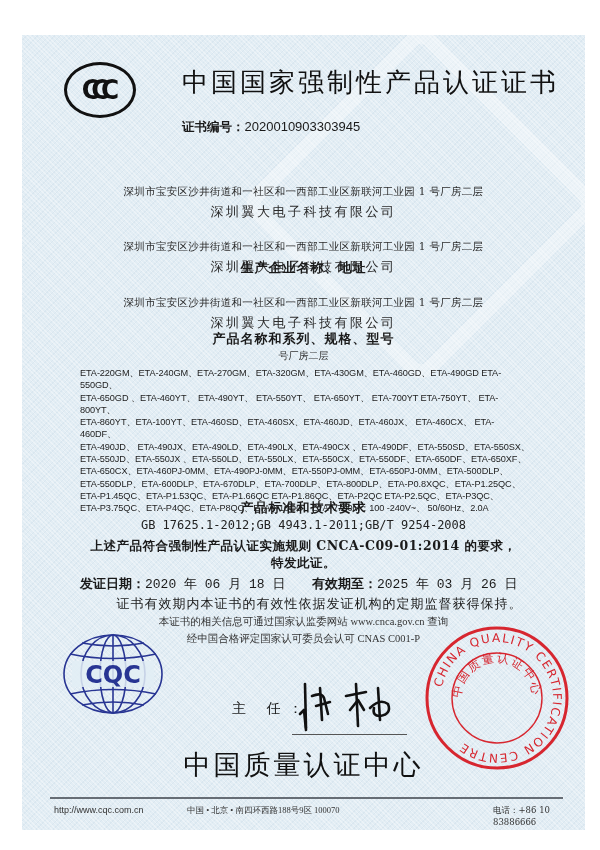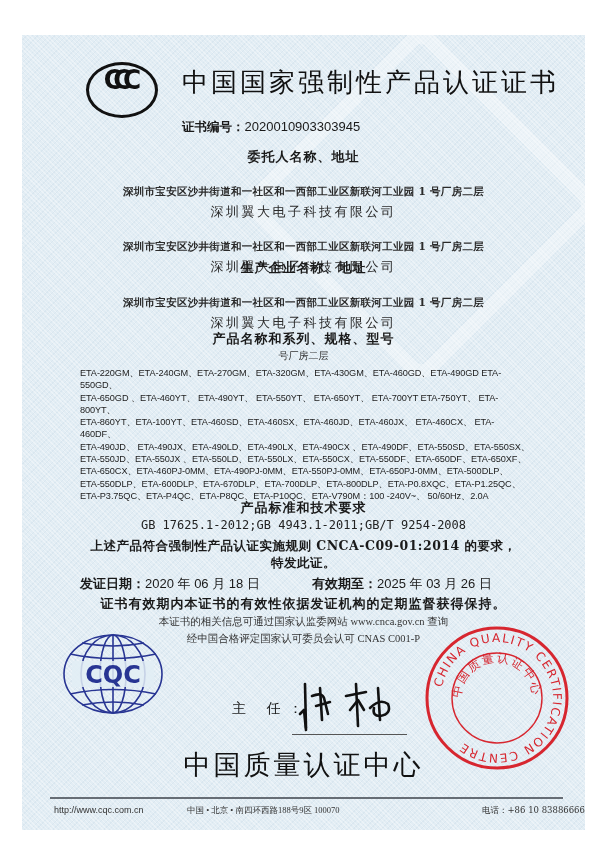--- a/index.html
+++ b/index.html
@@ -15,94 +15,94 @@
       repeating-linear-gradient(-45deg, rgba(190,210,225,0.25) 0px, rgba(190,210,225,0.25) 1px, transparent 1px, transparent 4px);
     overflow: hidden;
   }
   .watermark {
     position: absolute; left: 270px; top: 40px; width: 230px; height: 230px;
     border: 14px solid rgba(255,255,255,0.35); border-radius: 20px; transform: rotate(45deg);
   }
   .abs { position: absolute; }
   .center { left: 0; width: 563px; text-align: center; }
   .ccc-logo {
-    left: 64px; top: 27px; width: 66px; height: 50px;
+    left: 42px; top: 27px; width: 66px; height: 50px;
     border: 3px solid #111; border-radius: 50%;
-    display: flex; justify-content: center;
+    display: flex; align-items: center; justify-content: center;
   }
   .ccc-logo span {
     font-family: "DejaVu Sans", sans-serif; font-weight: bold; font-size: 26px; letter-spacing: -9px;
     color: #111; transform: scaleX(0.95); margin-left: -8px;
   }
   .title {
     left: 160px; top: 30px; font-family: "DejaVu Sans", sans-serif; font-size: 26px; letter-spacing: 3px; color: #111;
   }
   .certno { left: 160px; top: 84px; font-size: 12.5px; font-weight: bold; }
   .certno .num { font-family: "Liberation Sans", sans-serif; font-weight: normal; font-size: 13px; }
   .h { font-weight: bold; font-size: 13px; letter-spacing: 1px; }
   .co { font-size: 13px; letter-spacing: 2.5px; color: #2a2a2a; margin-top: 36px; }
-  .addr { font-size: 10.5px; color: #2a2a2a; letter-spacing: 0.3px; font-weight: bold; }
+  .addr { font-size: 10.5px; color: #2a2a2a; letter-spacing: 0.3px; }
   .small { font-size: 10px; color: #333; }
   .models {
     left: 58px; top: 332px; width: 450px; font-family: "Liberation Sans", sans-serif;
     font-size: 9.2px; line-height: 12.3px; color: #222; letter-spacing: -0.1px;
   }
   .std { font-family: "DejaVu Sans Mono", monospace; font-size: 12px; color: #222; }
   .conform { font-size: 12.5px; font-weight: bold; letter-spacing: 0.5px; }
   .dates { font-size: 13px; font-weight: bold; }
-  .dates .v { font-family: Liberation Sans, sans-serif; font-weight: normal; }
-  .validity { font-size: 13px; font-weight: bold; letter-spacing: 1px; }
+  .dates .v { font-family: Liberation Mono, monospace; font-weight: normal; }
+  .validity { font-size: 13px; font-weight: normal; letter-spacing: 1px; margin-left: 16px; }
   .info { font-size: 10.5px; color: #333; font-family: Liberation Serif, serif; }
   .cqc-logo { left: 40px; top: 598px; width: 102px; height: 82px; }
   .director { left: 210px; top: 655px; font-family: "DejaVu Sans", sans-serif; font-size: 14px; letter-spacing: 8px; margin-top: 10px; }
   .sig-line { left: 270px; top: 699px; width: 115px; height: 1px; background: #555; }
   .signature { left: 272px; top: 645px; width: 110px; height: 52px; }
   .seal { left: 400px; top: 588px; width: 150px; height: 150px; }
   .org-name { left: 0; width: 563px; top: 712px; text-align: center; font-family: "DejaVu Sans", sans-serif; font-size: 27px; letter-spacing: 3px; color: #111; }
   .footer-line { left: 28px; top: 762px; width: 513px; height: 2px; background: #666d75; }
   .footer { top: 770px; font-size: 8.5px; color: #333; }
   .f-url { left: 32px; font-family: "Liberation Sans", sans-serif; font-size: 9px; }
   .f-addr { left: 165px; font-family: Liberation Serif, serif; }
-  .f-tel { left: 412px; font-family: "DejaVu Serif", serif; padding-left: 48px; }
+  .f-tel { left: 423px; font-family: "DejaVu Serif", serif; padding-left: 48px; }
 </style>
 </head>
 <body>
 
 <div class="cert">
   <div class="watermark"></div>
 
   <div class="abs ccc-logo">
     <span>CCC</span>
   </div>
   <div class="abs title">中国国家强制性产品认证证书</div>
   <div class="abs certno">
     <span>证书编号：</span><span class="num">2020010903303945</span>
   </div>
 
-  <div class="abs center h" style="top:113px">委托人名称、地址</div>
   <div class="abs center co" style="top:132px">深圳翼大电子科技有限公司</div>
   <div class="abs center addr" style="top:150px">深圳市宝安区沙井街道和一社区和一西部工业区新联河工业园 1 号厂房二层</div>
 
   <div class="abs center co" style="top:187px">深圳翼大电子科技有限公司</div>
   <div class="abs center addr" style="top:205px">深圳市宝安区沙井街道和一社区和一西部工业区新联河工业园 1 号厂房二层</div>
 
   <div class="abs center h" style="top:224px">生产企业名称、地址</div>
   <div class="abs center co" style="top:243px">深圳翼大电子科技有限公司</div>
   <div class="abs center addr" style="top:261px">深圳市宝安区沙井街道和一社区和一西部工业区新联河工业园 1 号厂房二层</div>
 
   <div class="abs center h" style="top:295px">产品名称和系列、规格、型号</div>
   <div class="abs center small" style="top:314px">号厂房二层</div>
   <div class="abs models">
     <div>ETA-220GM、ETA-240GM、ETA-270GM、ETA-320GM、ETA-430GM、ETA-460GD、ETA-490GD ETA-550GD、</div>
     <div>ETA-650GD 、ETA-460YT、 ETA-490YT、 ETA-550YT、 ETA-650YT、 ETA-700YT ETA-750YT、 ETA-800YT、</div>
     <div>ETA-860YT、ETA-100YT、ETA-460SD、ETA-460SX、ETA-460JD、ETA-460JX、 ETA-460CX、 ETA-460DF、</div>
     <div>ETA-490JD、 ETA-490JX、ETA-490LD、ETA-490LX、ETA-490CX 、ETA-490DF、ETA-550SD、ETA-550SX、</div>
     <div>ETA-550JD、ETA-550JX 、ETA-550LD、ETA-550LX、ETA-550CX、ETA-550DF、ETA-650DF、ETA-650XF、</div>
     <div>ETA-650CX、ETA-460PJ-0MM、ETA-490PJ-0MM、ETA-550PJ-0MM、ETA-650PJ-0MM、ETA-500DLP、</div>
     <div>ETA-550DLP、ETA-600DLP、ETA-670DLP、ETA-700DLP、ETA-800DLP、ETA-P0.8XQC、ETA-P1.25QC、</div>
+    <div>ETA-P1.45QC、ETA-P1.53QC、ETA-P1.66QC ETA-P1.86QC、ETA-P2QC ETA-P2.5QC、ETA-P3QC、</div>
     <div>ETA-P3.75QC、ETA-P4QC、ETA-P8QC、ETA-P10QC、ETA-V790M：100 -240V~、 50/60Hz、2.0A</div>
   </div>
 
   <div class="abs center h" style="top:464px">产品标准和技术要求</div>
   <div class="abs center std" style="top:483px">GB 17625.1-2012;GB 4943.1-2011;GB/T 9254-2008</div>
 
   <div class="abs center conform" style="top:503px">上述产品符合强制性产品认证实施规则 CNCA-C09-01:2014 的要求，</div>
   <div class="abs center conform" style="top:520px">特发此证。</div>
 
   <div class="abs dates" style="top:540px; left:58px;">

